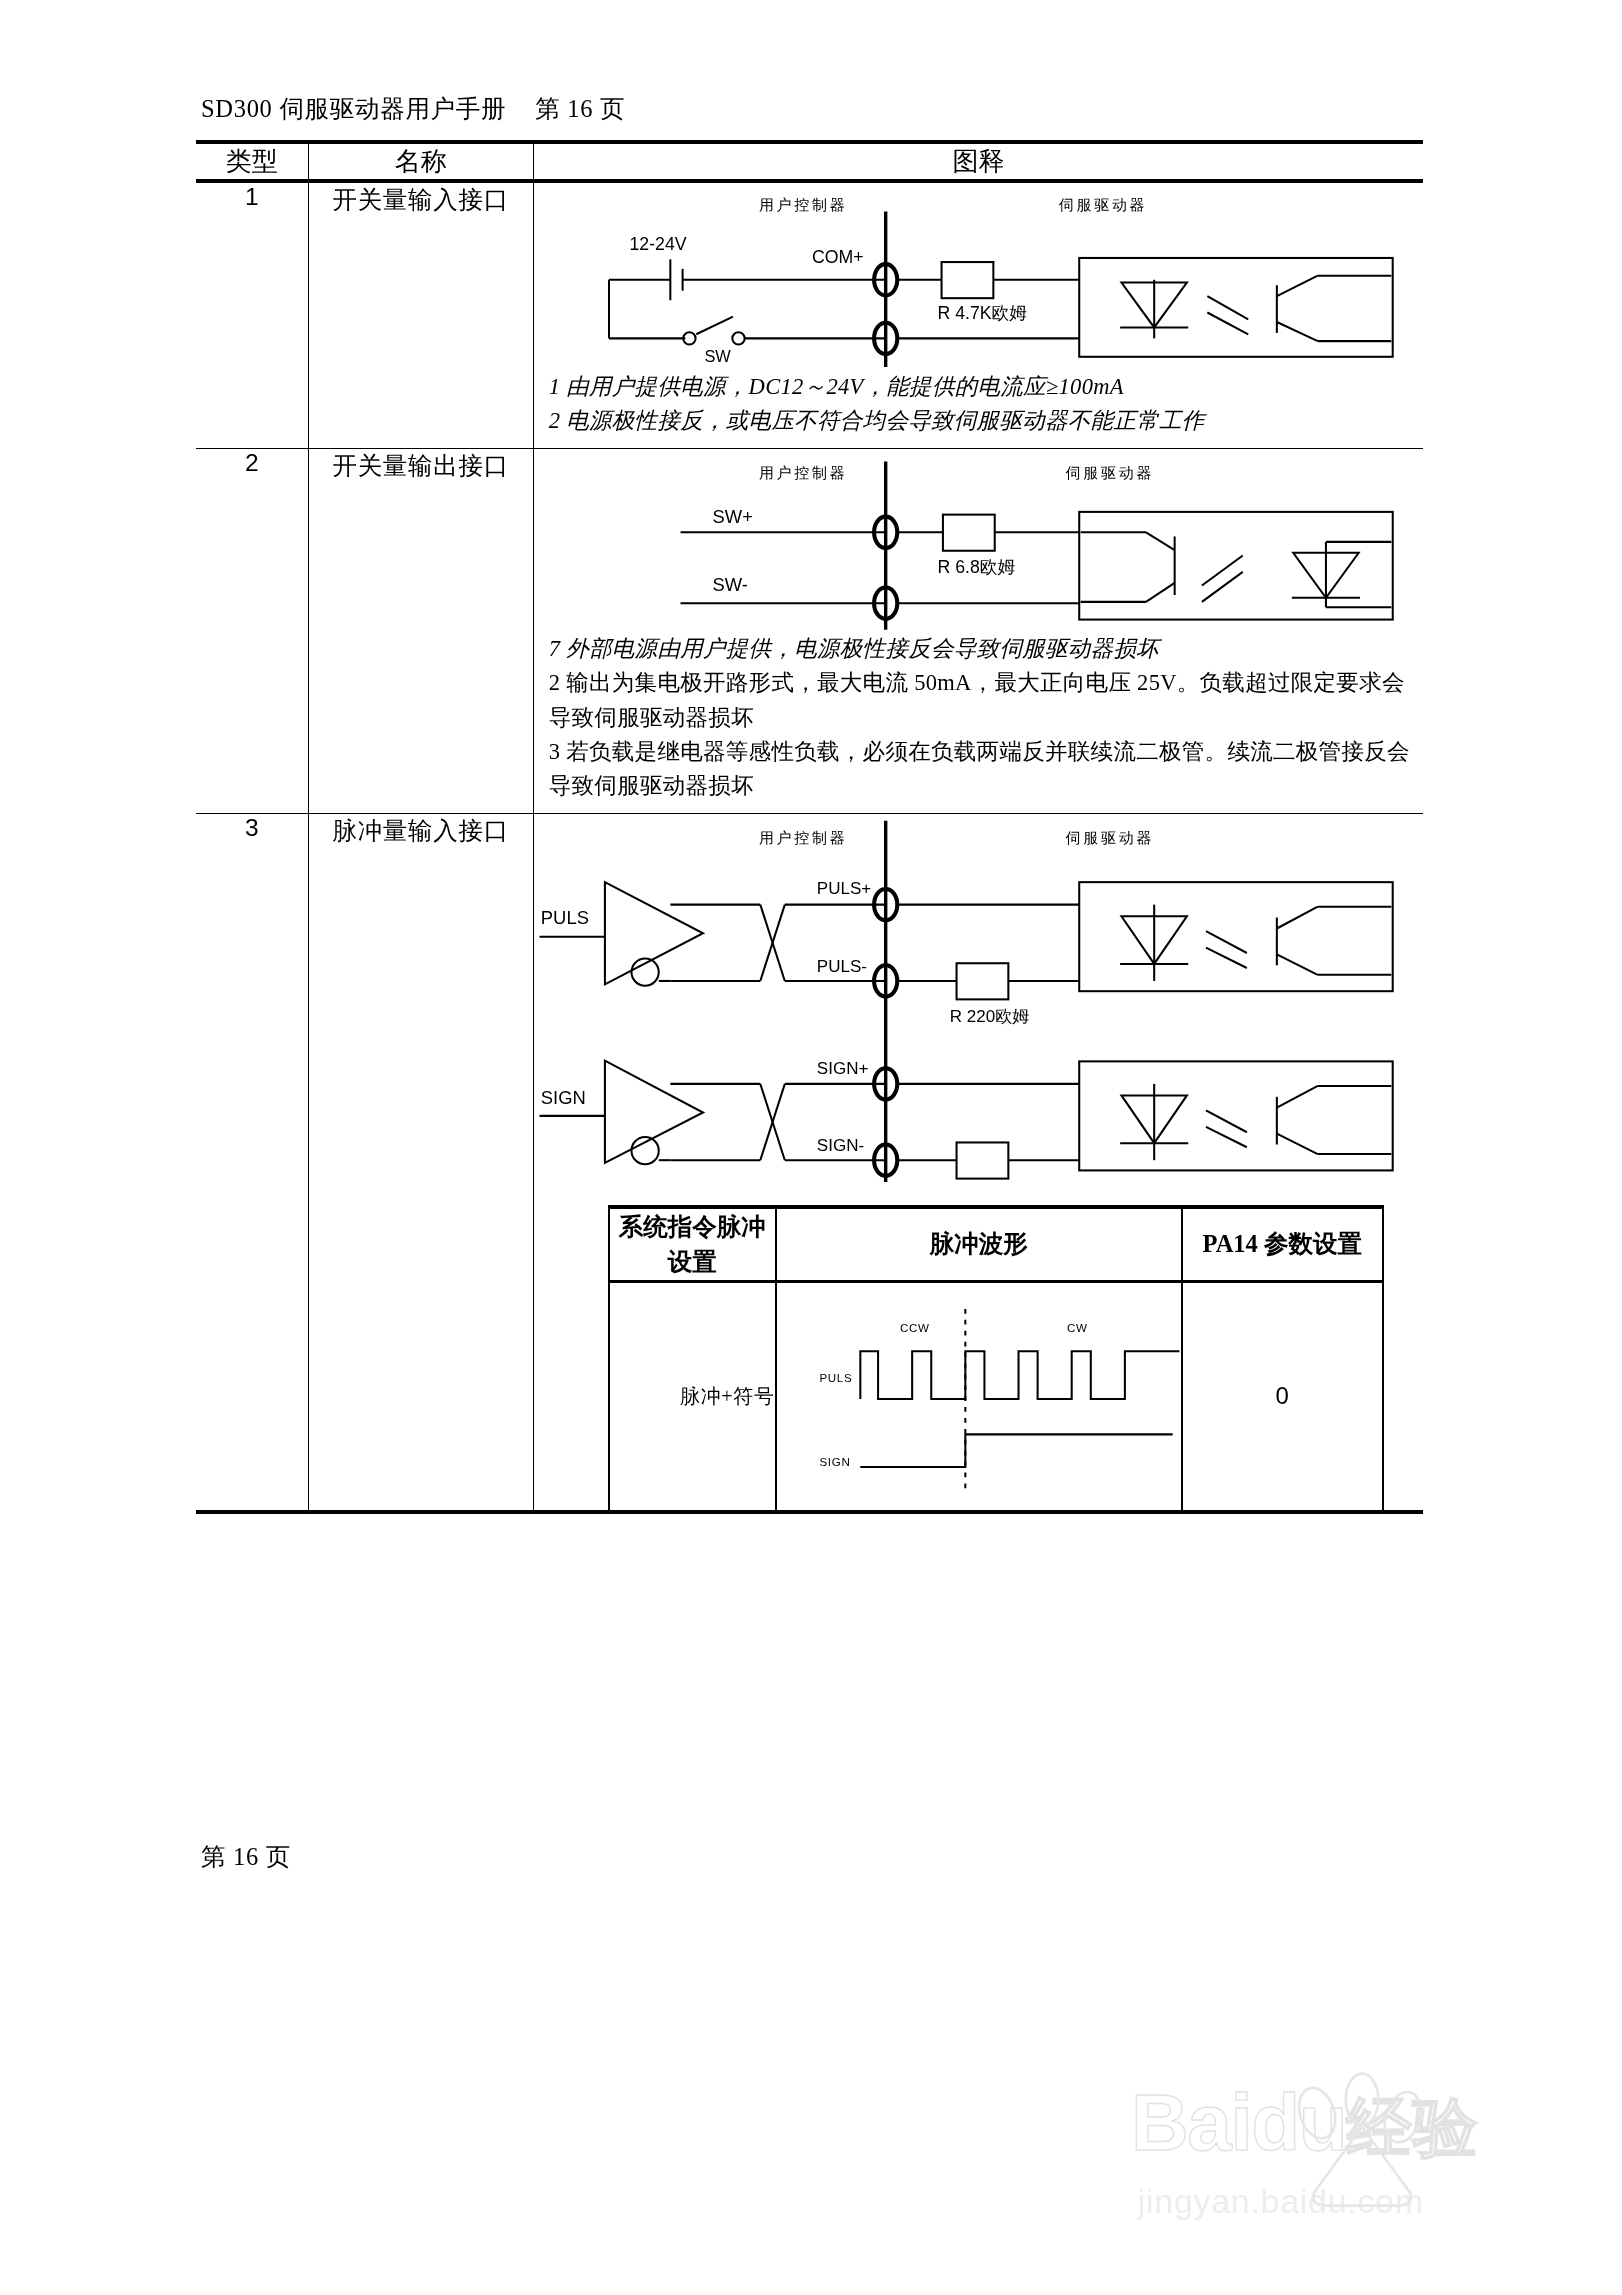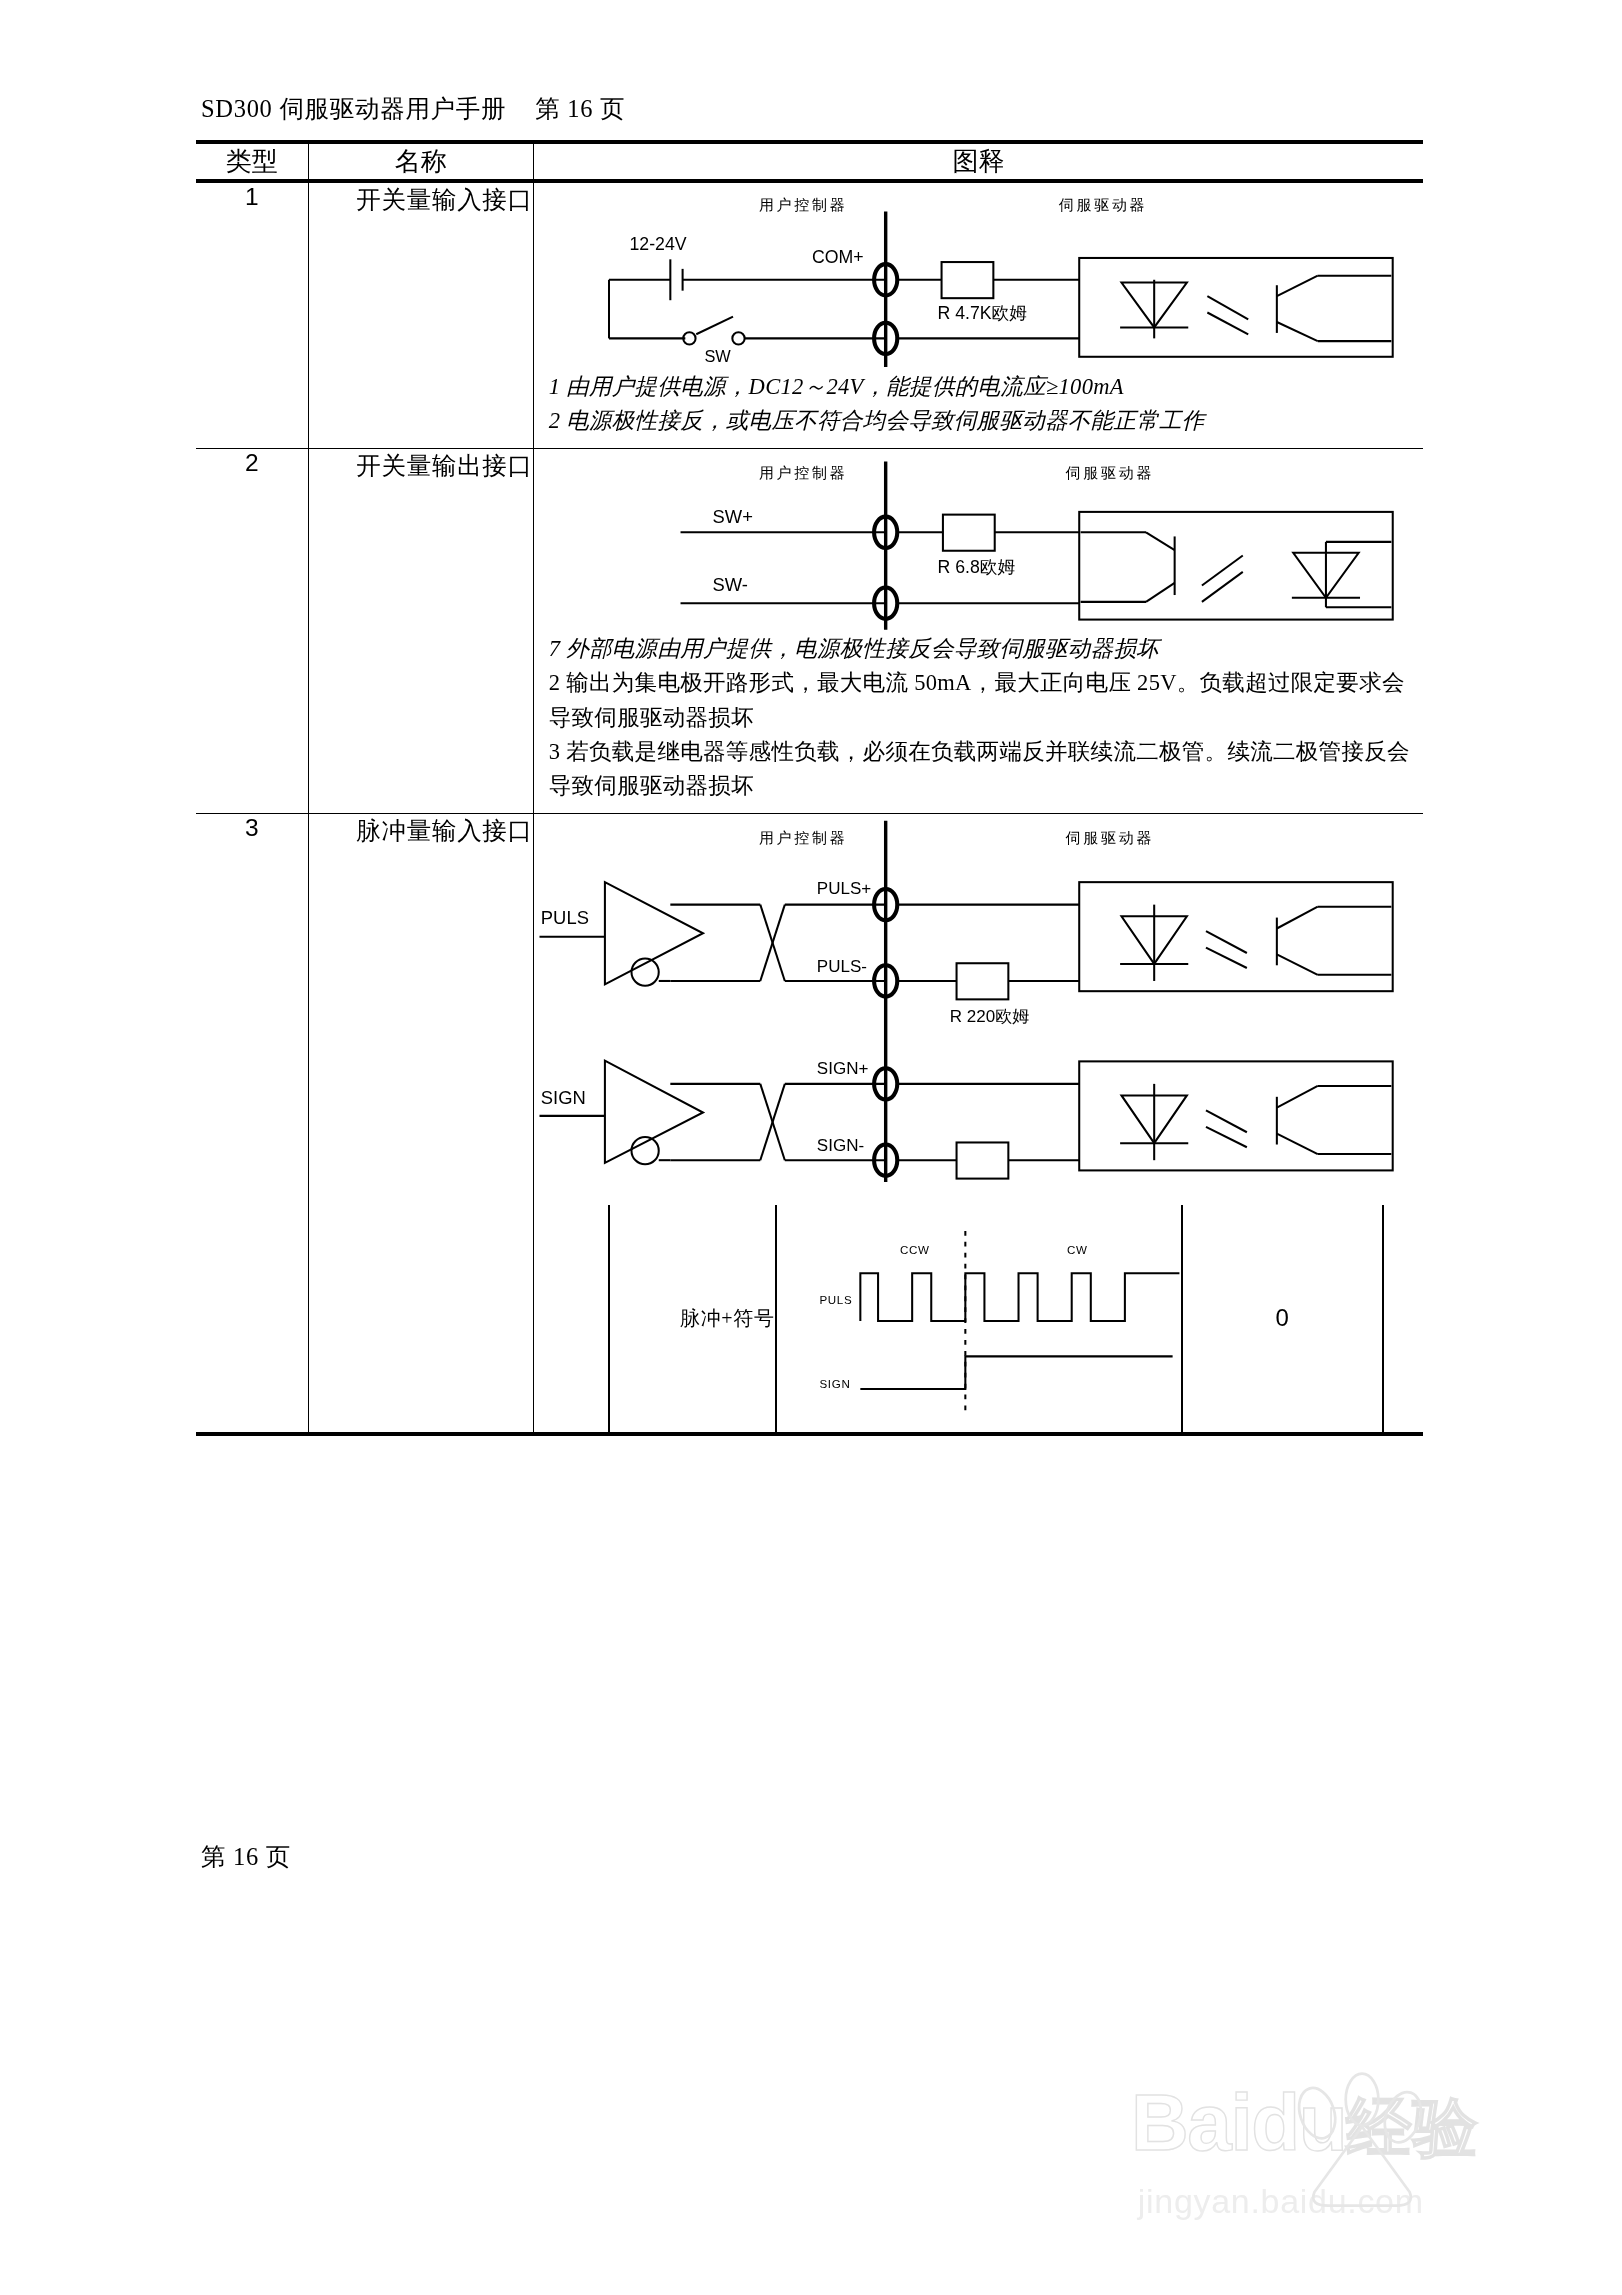--- a/index.html
+++ b/index.html
@@ -64,21 +64,21 @@
     padding: 11px 0 12.3px 0;
     font-family: Liberation Serif, serif;
   }
   .type-cell {
     text-align: center;
     font-size: 24.5px;
     font-family: "Liberation Sans", sans-serif;
     padding-top: 9.5px;
   }
   .name-cell {
-    text-align: right;
+    text-align: center;
     font-size: 24.5px;
     padding-top: 9.5px;
     letter-spacing: 0.7px;
   }
   .diag-cell { padding: 0; }
 
   
   .notes {
     font-size: 22.5px;
     line-height: 1.52;
@@ -406,20 +406,25 @@
         </svg>
 
         <div class="inner-wrap">
           <table class="inner-table">
             <colgroup>
                   <col class="ic1">
                   <col class="ic2">
                   <col class="ic3">
                 </colgroup>
             <tbody>
+                  <tr>
+              <td class="ihdr itop imid">系统指令脉冲设置</td>
+              <td class="ihdr itop imid mid">脉冲波形</td>
+              <td class="ihdr itop imid">PA14 参数设置</td>
+            </tr>
             <tr>
               <td class="icell-label">脉冲+符号</td>
               <td>
 
                 <svg width="406" height="225" viewBox="0 0 595 330">
                   <g fill="none" stroke="#000" stroke-width="3">
 
                     <text x="180" y="72" font-size="17" font-family="Liberation Sans, sans-serif" stroke="none" fill="#000" letter-spacing="1">CCW</text>
                     <text x="425" y="72" font-size="17" font-family="Liberation Sans, sans-serif" stroke="none" fill="#000" letter-spacing="1">CW</text>
 

